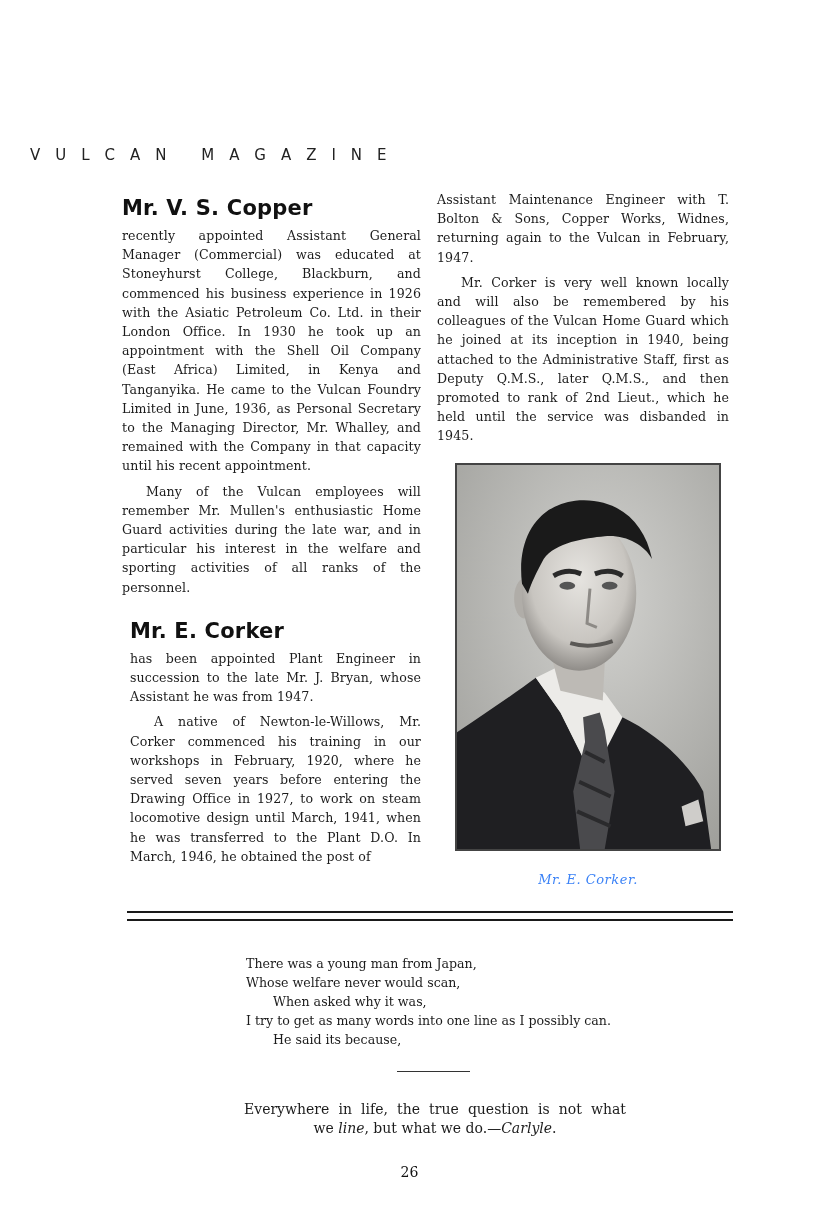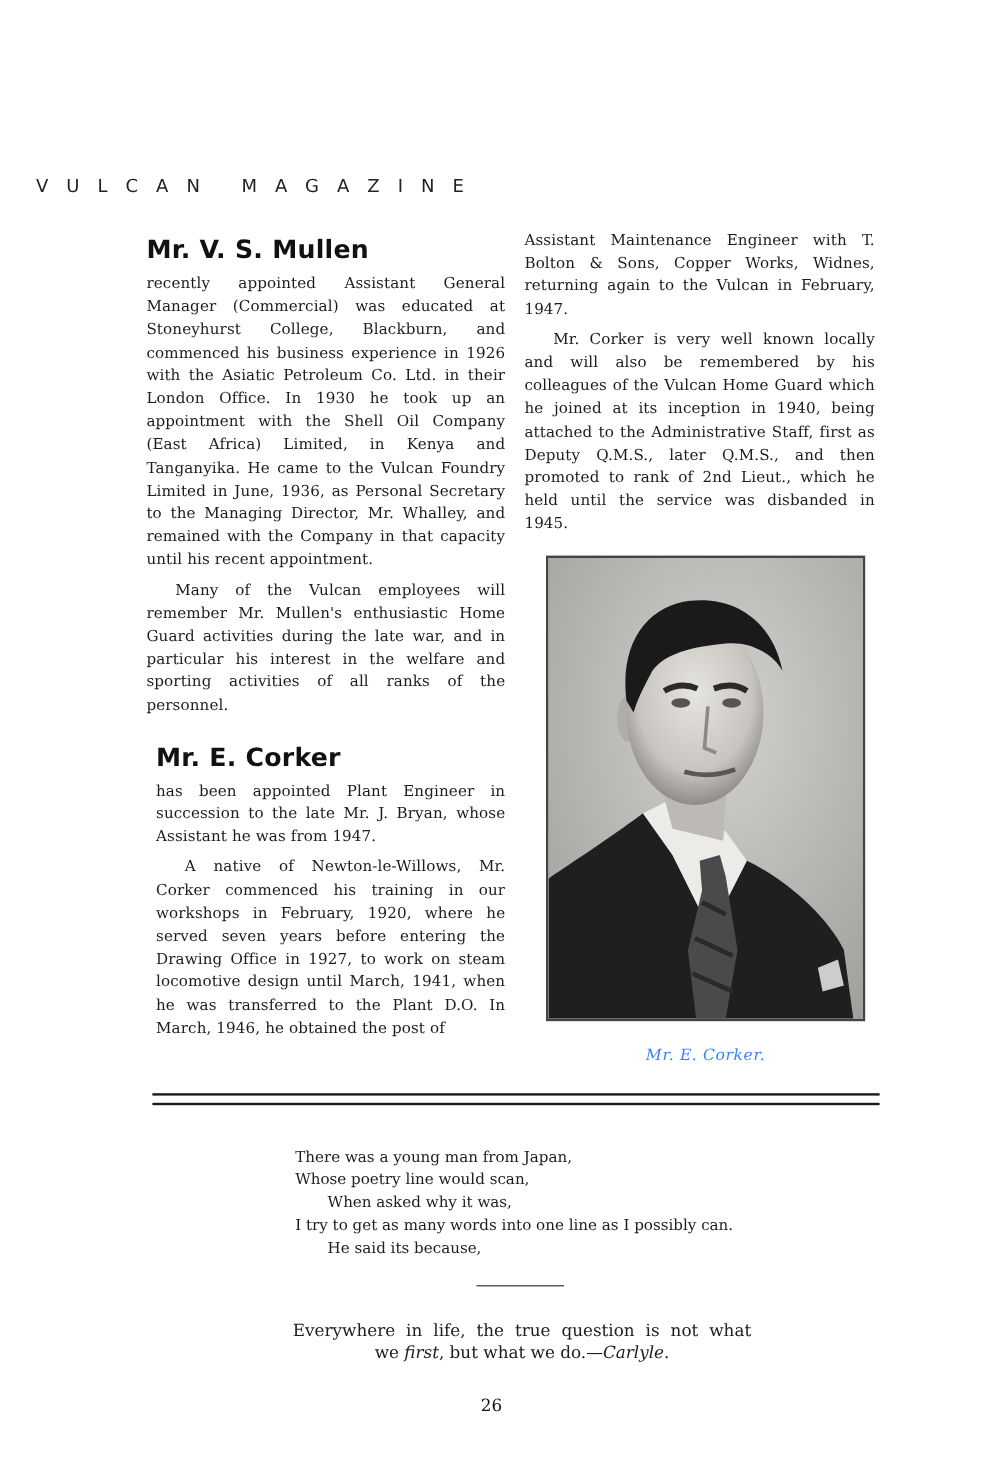--- a/index.html
+++ b/index.html
@@ -62,21 +62,21 @@
       position: absolute; left: 0; width: 819px; top: 1164px; text-align: center;
       font-size: 14px; color: #111;
     }
   </style>
 </head>
 <body>
 
 <div class="running-head">VULCAN MAGAZINE</div>
 
 <div class="col col-left">
-  <h2 class="heading">Mr. V. S. Mullen</h2>
+  <h2 class="heading">Mr. V. S. Copper</h2>
   <p class="body">recently appointed Assistant General Manager (Commercial) was educated at Stoneyhurst College, Blackburn, and commenced his business experience in 1926 with the Asiatic Petroleum Co. Ltd. in their London Office. In 1930 he took up an appointment with the Shell Oil Company (East Africa) Limited, in Kenya and Tanganyika. He came to the Vulcan Foundry Limited in June, 1936, as Personal Secretary to the Managing Director, Mr. Whalley, and remained with the Company in that capacity until his recent appointment.</p>
   <p class="body indent">Many of the Vulcan employees will remember Mr. Mullen's enthusiastic Home Guard activities during the late war, and in particular his interest in the welfare and sporting activities of all ranks of the personnel.</p>
 
   <h2 class="heading h2">Mr. E. Corker</h2>
   <p class="body corker">has been appointed Plant Engineer in succession to the late Mr. J. Bryan, whose Assistant he was from 1947.</p>
   <p class="body indent corker">A native of Newton-le-Willows, Mr. Corker commenced his training in our workshops in February, 1920, where he served seven years before entering the Drawing Office in 1927, to work on steam locomotive design until March, 1941, when he was transferred to the Plant D.O. In March, 1946, he obtained the post of</p>
 </div>
 
 <div class="col col-right">
   <p class="body">Assistant Maintenance Engineer with T. Bolton &amp; Sons, Copper Works, Widnes, returning again to the Vulcan in February, 1947.</p>
@@ -125,26 +125,26 @@
 
     <path d="M228 345 L245 338 L250 360 L232 365 Z" fill="#cfcdca"></path>
   </svg>
 </div>
 <div class="caption">Mr. E. Corker.</div>
 
 <div class="rule-double"></div>
 
 <div class="poem">
   <div class="line">There was a young man from Japan,</div>
-  <div class="line">Whose poetry line would scan,</div>
+  <div class="line">Whose welfare never would scan,</div>
   <div class="line indent">When asked why it was,</div>
   <div class="line">I try to get as many words into one line as I possibly can.</div>
   <div class="line indent">He said its because,</div>
 </div>
 
 <div class="short-rule"></div>
 
 <div class="quote">
   <span class="q1">Everywhere in life, the true question is not what</span>
-  <span><span>we </span><em>first</em><span>, but what we do.—</span><em>Carlyle</em><span>.</span></span>
+  <span><span>we </span><em>line</em><span>, but what we do.—</span><em>Carlyle</em><span>.</span></span>
 </div>
 
 <div class="page-number">26</div>
 
 </body></html>

